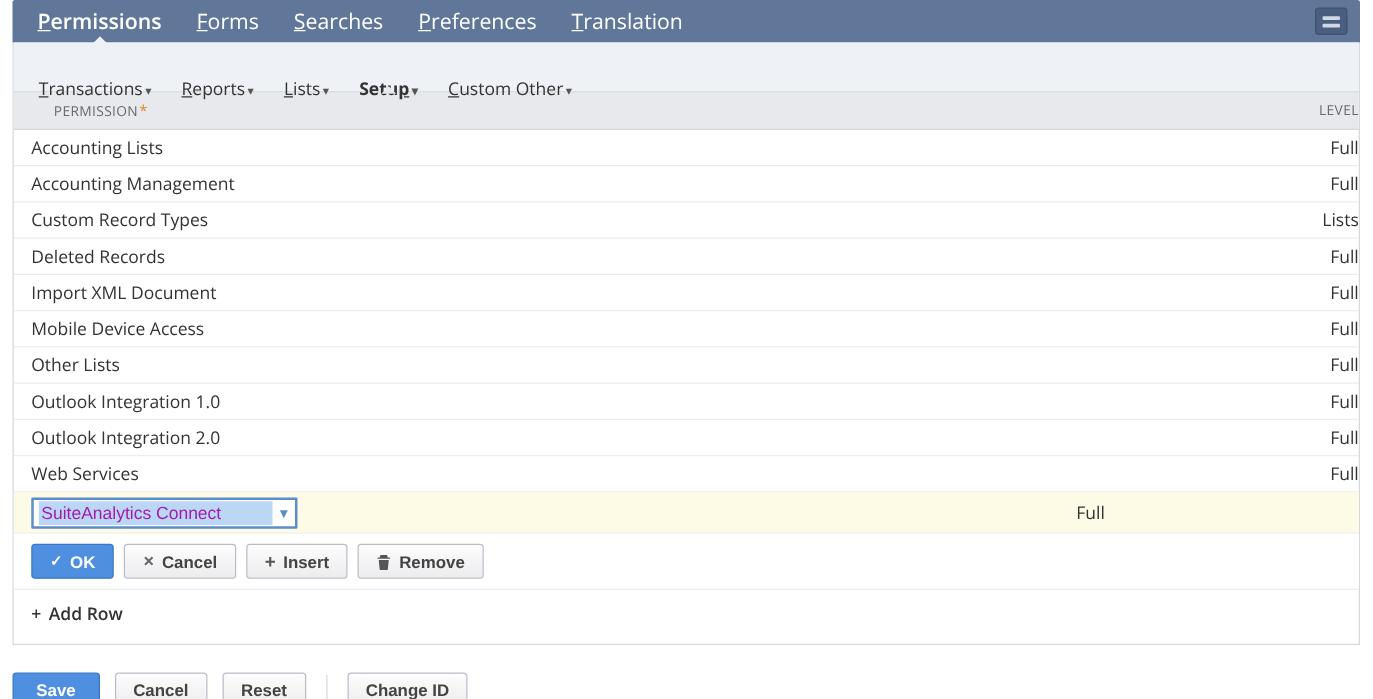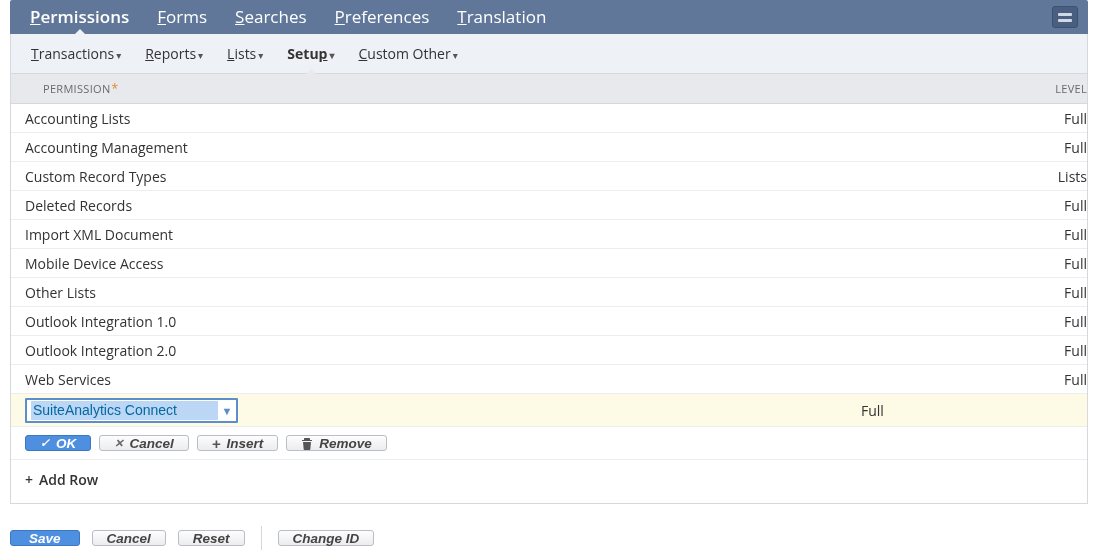--- a/index.html
+++ b/index.html
@@ -74,21 +74,21 @@
   .subtabs {
     background: #eef1f5;
     border-bottom: 1px solid #d5d9de;
     height: 40px;
     display: flex;
     align-items: center;
     padding: 0 8px;
     position: relative;
   }
   .subtab {
-    padding: 0 12px;
+    padding: 18px 12px;
     height: 40px;
     line-height: 40px;
     font-size: 14px;
     color: #333;
     cursor: pointer;
     position: relative;
   }
   .subtab .ul { text-decoration: underline; }
   .subtab .arrow { font-size: 10px; margin-left: 2px; color: #555; }
   .subtab.active { font-weight: 700; }
@@ -145,21 +145,21 @@
     border: 2px solid #5b8ecb;
     background: #fff;
     padding: 0 0 0 4px;
     border-radius: 1px;
   }
   .dropdown-field input {
     border: none;
     outline: none;
     flex: 1;
     font-size: 14px;
-    color: #0369a1;
+    color: #a21caf;
     background: #bcd6f5;
     height: 19px;
     padding: 0 2px;
   }
   .dropdown-field input::selection { background: #bcd6f5; }
   .dropdown-field .dd-arrow {
     width: 18px;
     text-align: center;
     color: #5b8ecb;
     font-size: 11px;
@@ -170,30 +170,29 @@
     display: flex;
     gap: 8px;
     padding: 8px 14px 8px 14px;
     border-bottom: 1px solid #ebedf0;
     background: #fff;
   }
   .btn {
     display: inline-flex;
     align-items: center;
     gap: 6px;
-    height: 16px;
+    height: 28px;
     padding: 0 14px;
     border: 1px solid #b8bec6;
     background: linear-gradient(#fdfdfd, #ececee);
     border-radius: 3px;
     font-size: 13.5px;
     font-weight: 600;
     color: #444;
     cursor: pointer;
-    font-style: italic;
   }
   .btn-primary {
     background: #4f8fe0;
     border-color: #3a77c4;
     color: #fff;
   }
   .btn .icon { font-size: 12px; line-height: 1; }
   
   .add-row {
     display: flex;

